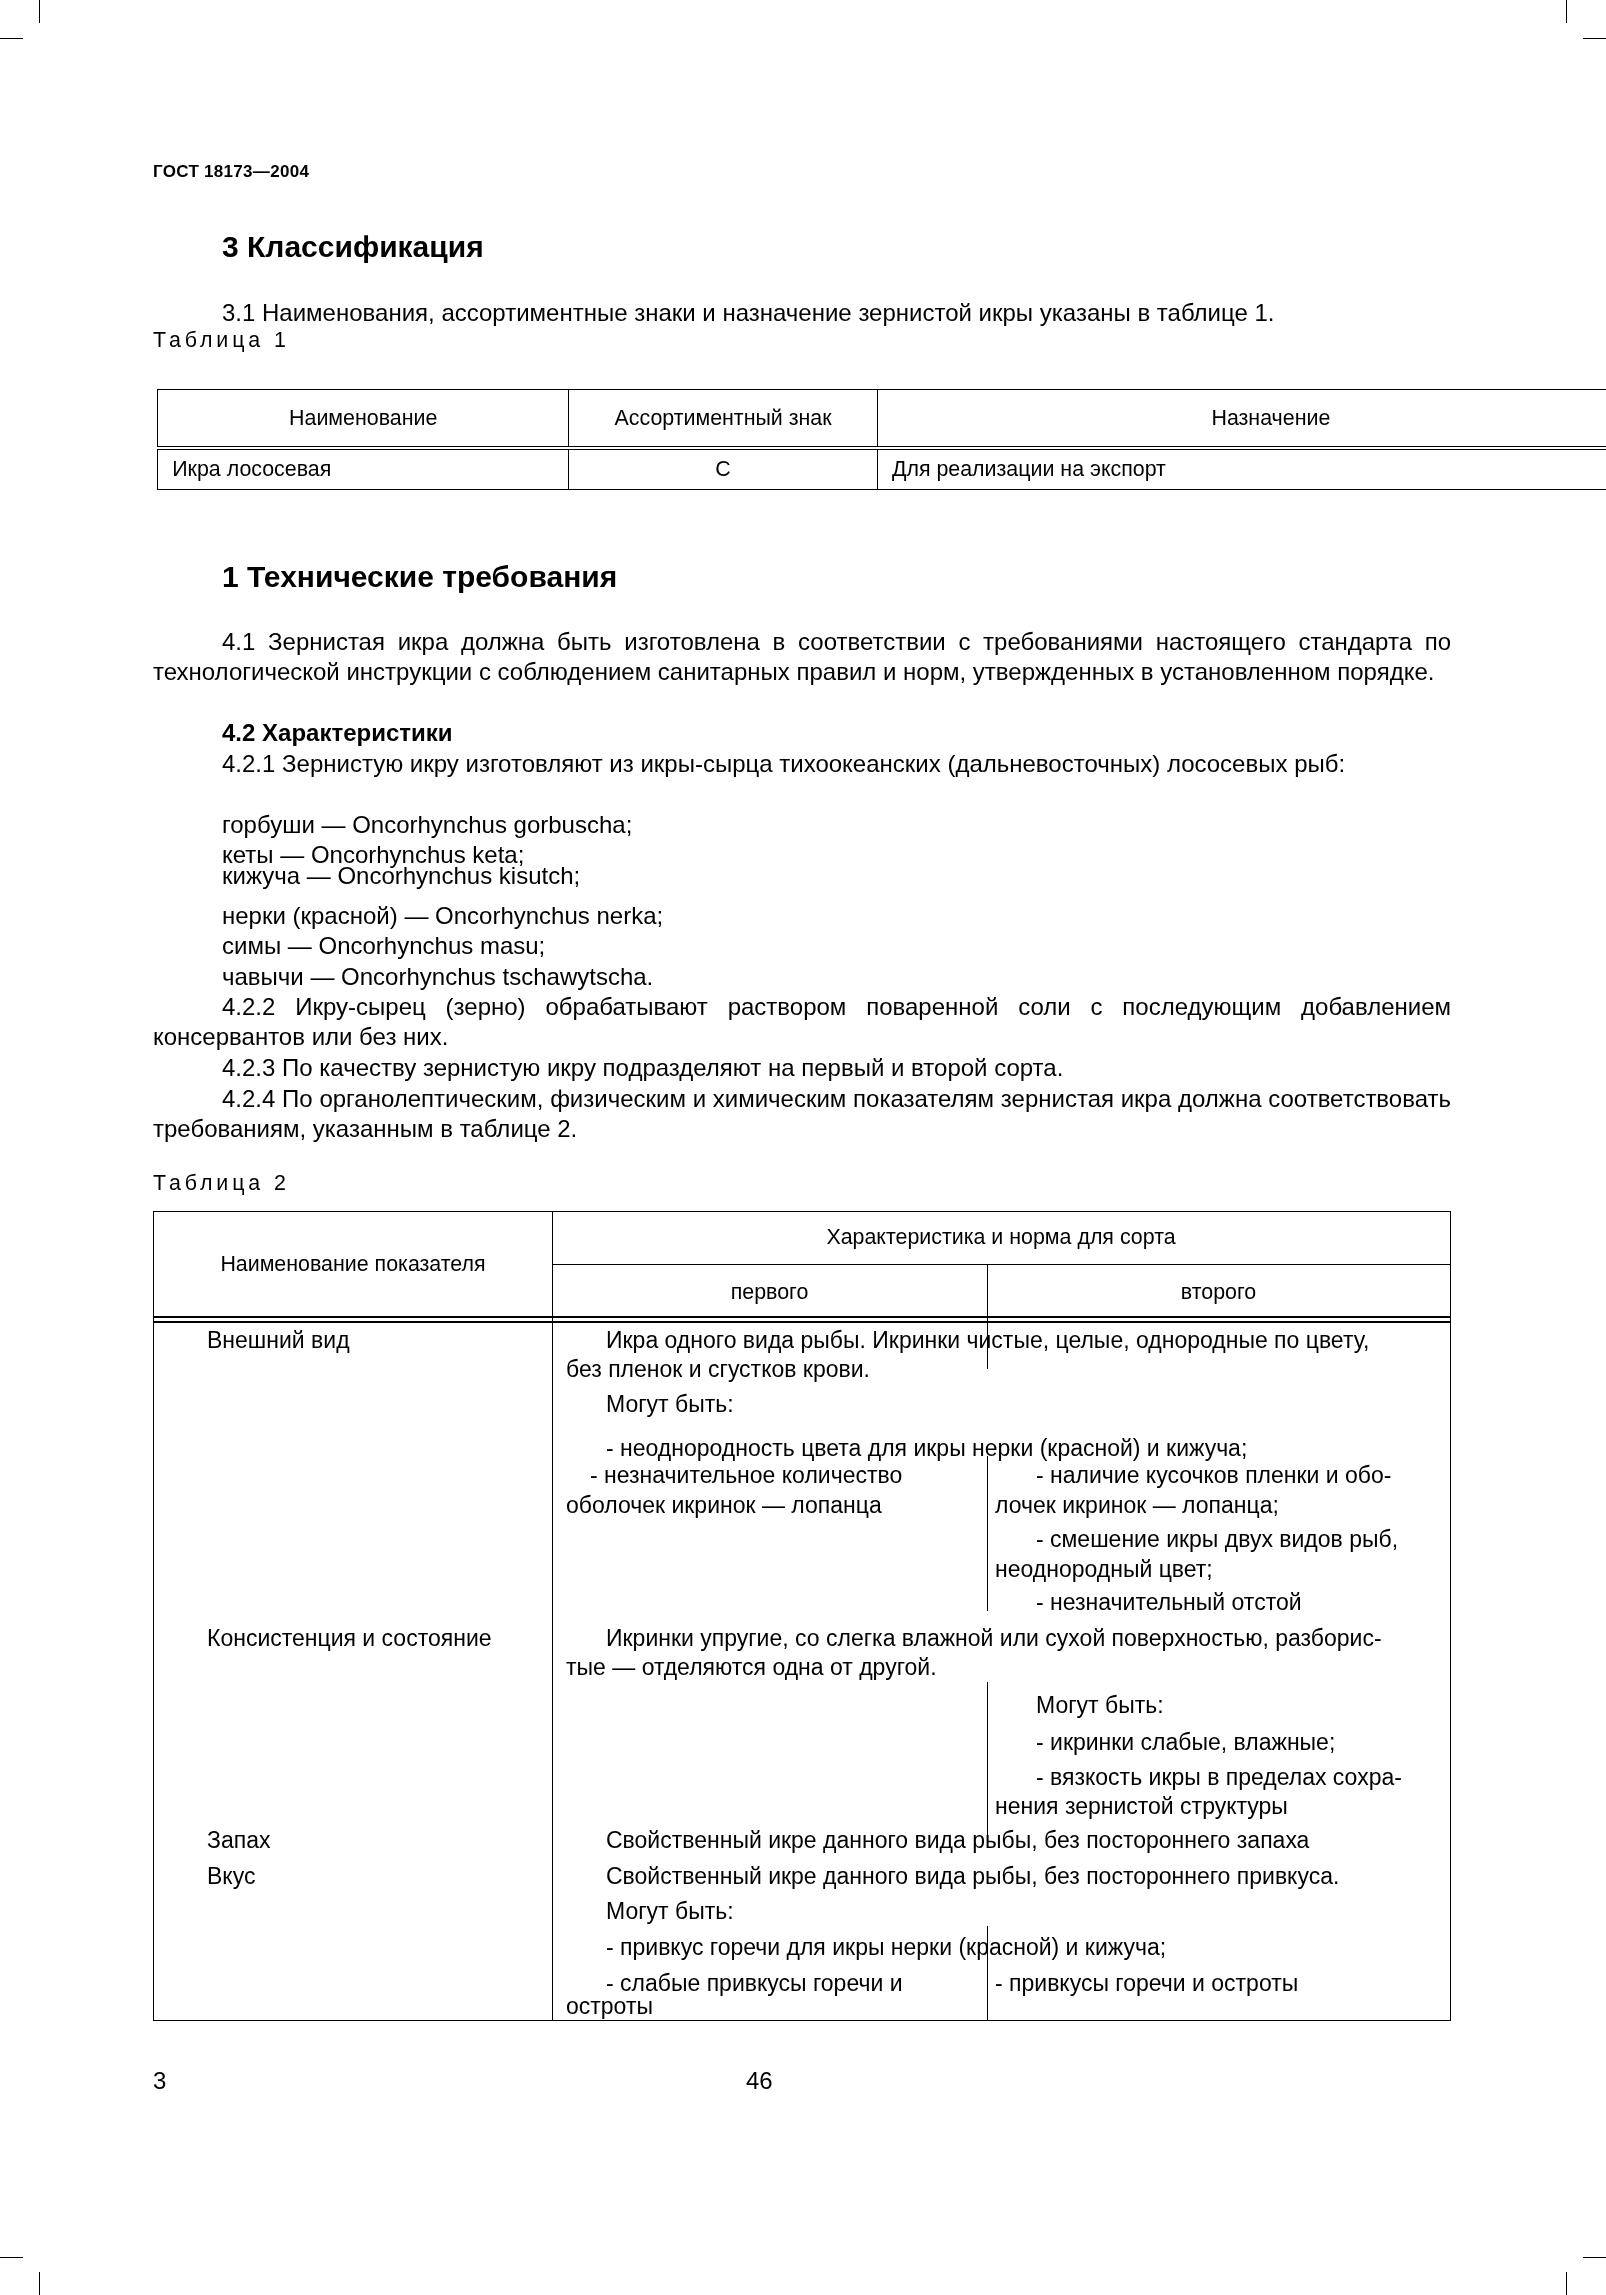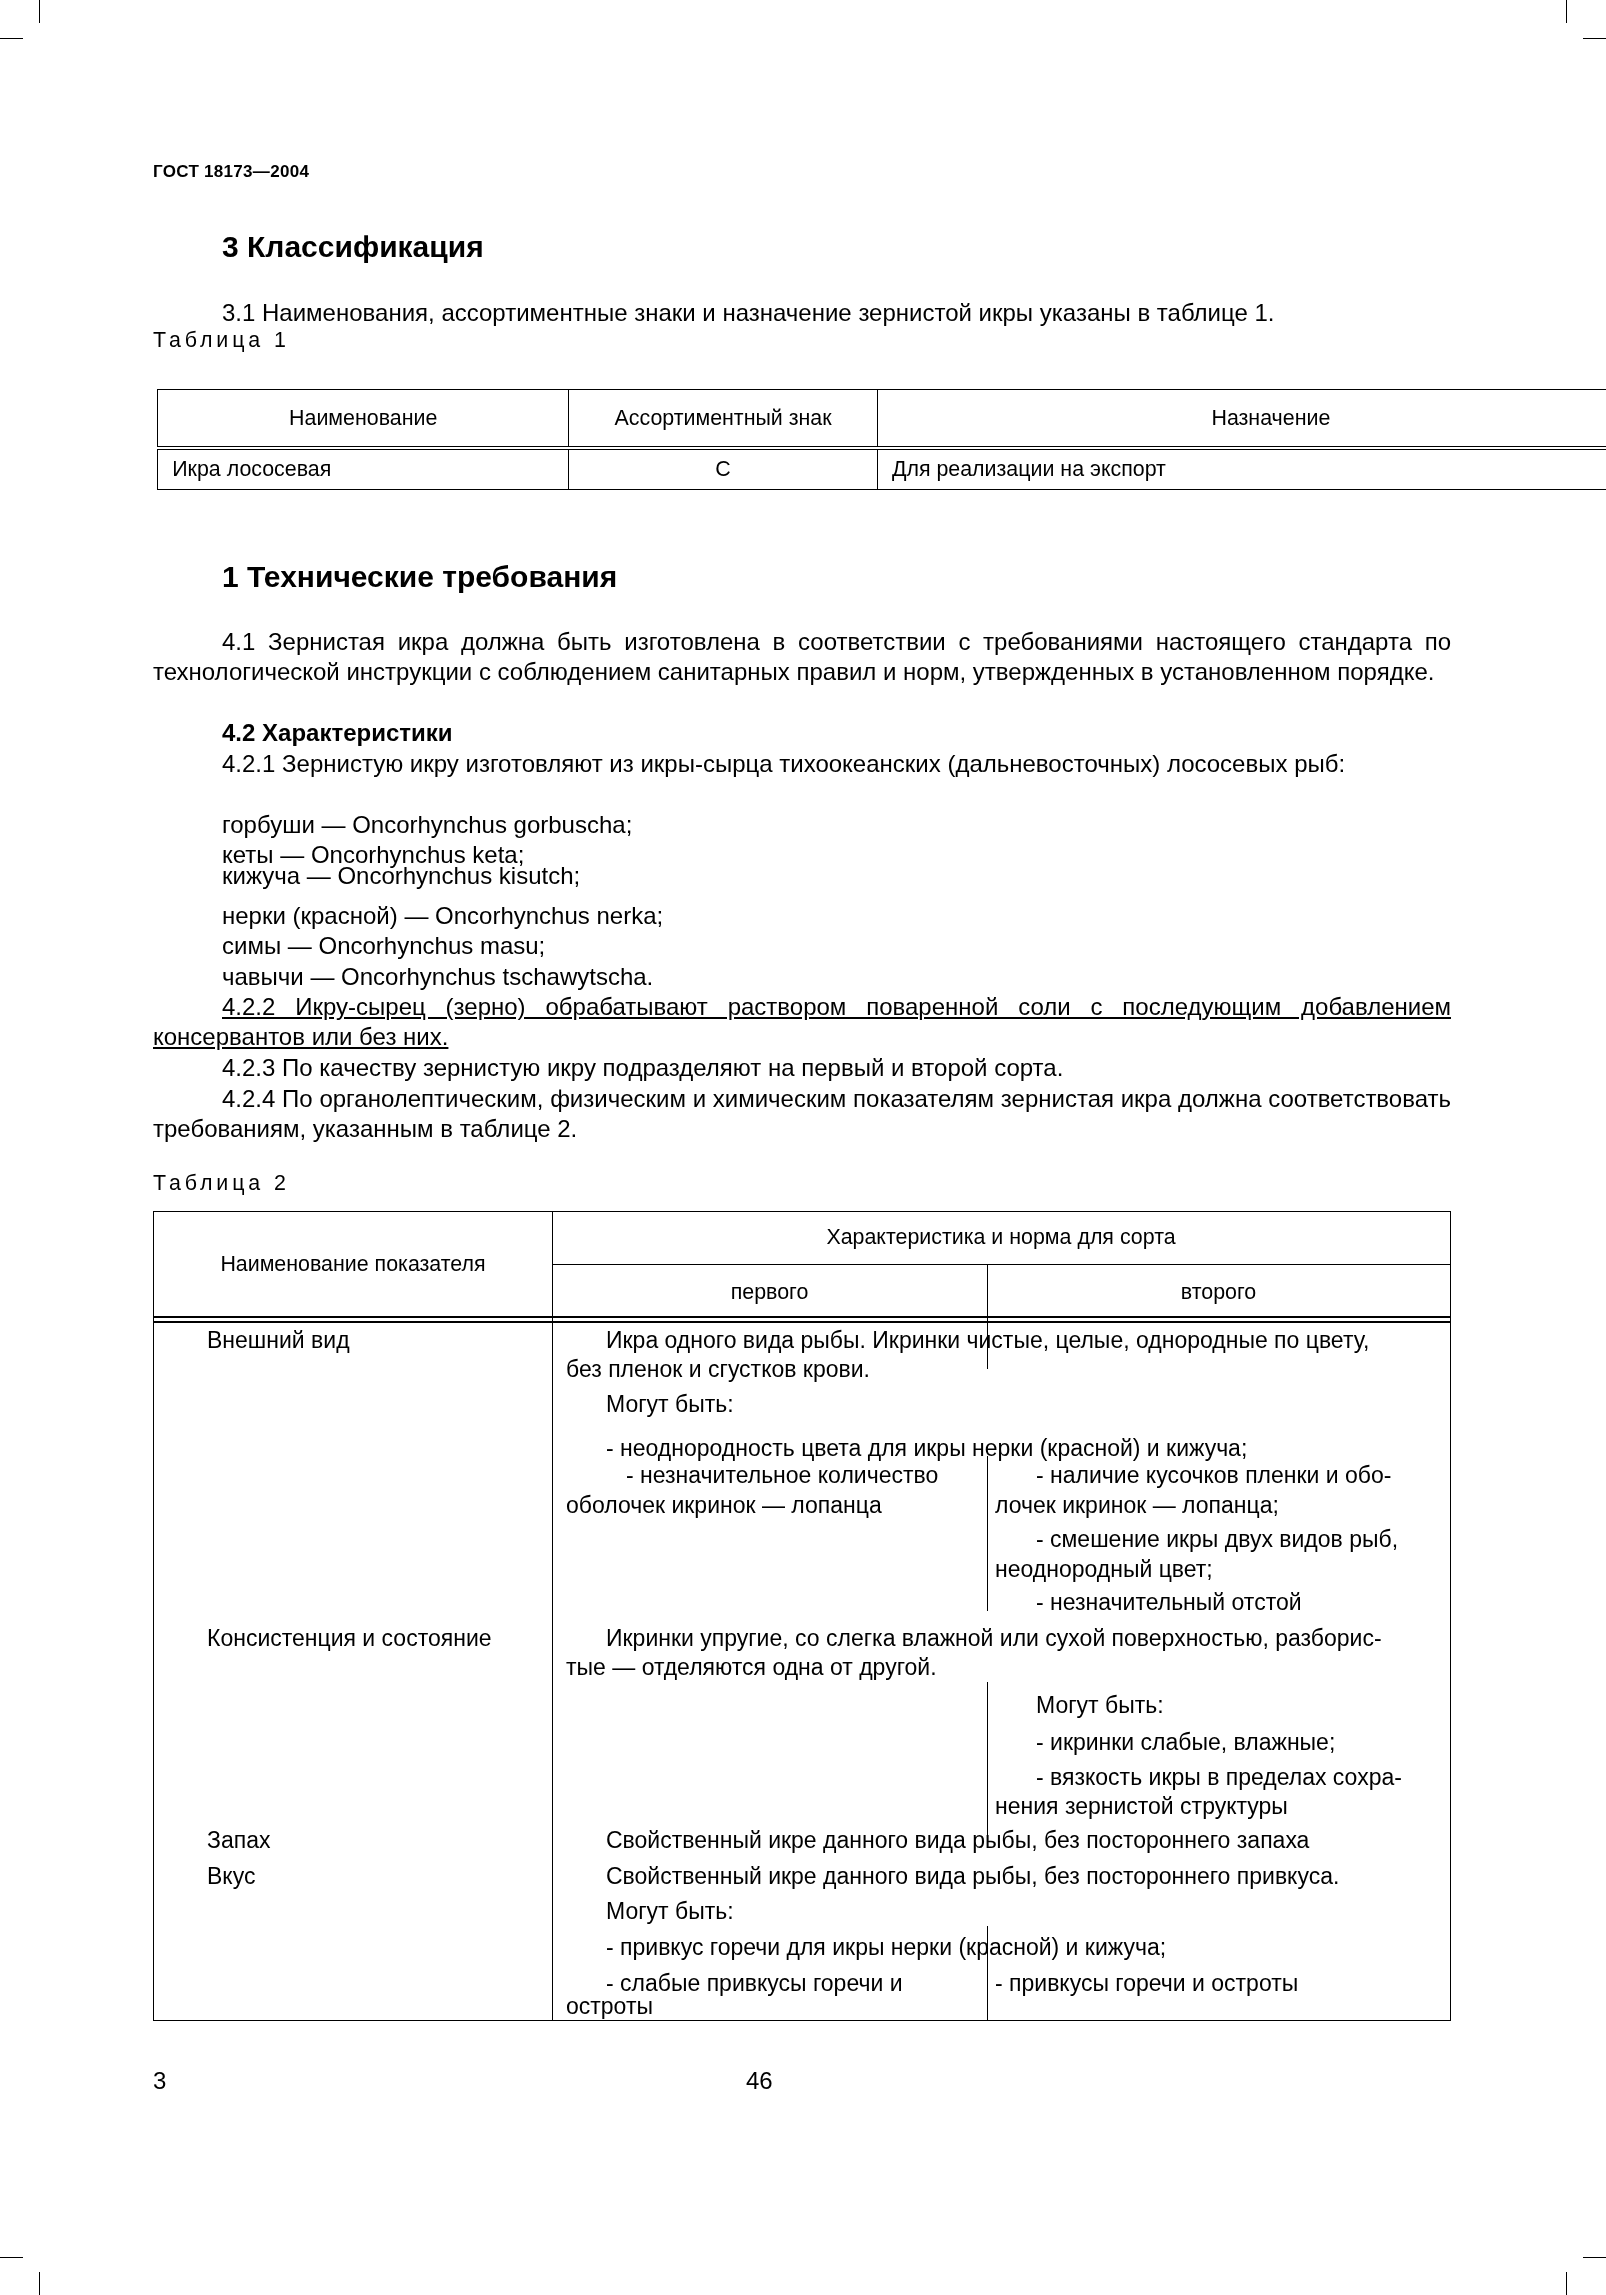--- a/index.html
+++ b/index.html
@@ -73,21 +73,21 @@
   <div class="line" style="left:69px;top:718px;font-weight:bold;">4.2  Характеристики</div>
   <div class="p ind" style="top:749px;">4.2.1  Зернистую икру изготовляют из икры-сырца тихоокеанских (дальневосточных) лососевых рыб:</div>
 
   <div class="line" style="left:69px;top:810px;">горбуши — Oncorhynchus gorbuscha;</div>
   <div class="line" style="left:69px;top:840px;">кеты — Oncorhynchus keta;</div>
   <div class="line" style="left:69px;top:839px;margin-top:22px;">кижуча — Oncorhynchus kisutch;</div>
   <div class="line" style="left:69px;top:901px;">нерки (красной) — Oncorhynchus nerka;</div>
   <div class="line" style="left:69px;top:931px;">симы — Oncorhynchus masu;</div>
   <div class="line" style="left:69px;top:962px;">чавычи — Oncorhynchus tschawytscha.</div>
 
-  <div class="p ind" style="top:992px;text-decoration:underline;">4.2.2  Икру-сырец (зерно) обрабатывают раствором поваренной соли с последующим добавлением консервантов или без них.</div>
+  <div class="p ind" style="top:992px;">4.2.2  Икру-сырец (зерно) обрабатывают раствором поваренной соли с последующим добавлением консервантов или без них.</div>
   <div class="line" style="left:69px;top:1053px;">4.2.3  По качеству зернистую икру подразделяют на первый и второй сорта.</div>
   <div class="p ind" style="top:1084px;">4.2.4  По органолептическим, физическим и химическим показателям зернистая икра должна соответствовать требованиям, указанным в таблице 2.</div>
 
   <div class="cap" style="top:1171px;">Таблица 2</div>
 
   <div class="t2">
 
     <div class="vline" style="left:398px;top:0;height:808px;"></div>
     <div class="vline" style="left:833px;top:53px;height:104px;"></div>
     <div class="vline" style="left:833px;top:244px;height:155px;"></div>
@@ -101,21 +101,21 @@
     <div class="cell" style="left:0;width:398px;top:40px;text-align:center;">Наименование показателя</div>
     <div class="cell" style="left:398px;width:898px;top:13px;text-align:center;">Характеристика и норма для сорта</div>
     <div class="cell" style="left:398px;width:435px;top:68px;text-align:center;">первого</div>
     <div class="cell" style="left:833px;width:463px;top:68px;text-align:center;">второго</div>
 
     <div class="txt" style="left:53px;top:114px;">Внешний вид</div>
     <div class="txt" style="left:452px;top:114px;">Икра одного вида рыбы. Икринки чистые, целые, однородные по цвету,</div>
     <div class="txt" style="left:412px;top:143px;">без пленок и сгустков крови.</div>
     <div class="txt" style="left:452px;top:178px;">Могут быть:</div>
     <div class="txt" style="left:452px;top:222px;text-align:right;">-  неоднородность цвета для икры нерки (красной) и кижуча;</div>
-    <div class="txt" style="left:472px;top:249px;">-  незначительное количество</div>
+    <div class="txt" style="left:436px;top:249px;">-  незначительное количество</div>
     <div class="txt" style="left:412px;top:279px;">оболочек икринок — лопанца</div>
     <div class="txt" style="left:882px;top:249px;">-  наличие кусочков пленки и обо-</div>
     <div class="txt" style="left:841px;top:279px;">лочек икринок — лопанца;</div>
     <div class="txt" style="left:882px;top:313px;">-  смешение икры двух видов рыб,</div>
     <div class="txt" style="left:841px;top:343px;">неоднородный цвет;</div>
     <div class="txt" style="left:882px;top:376px;">-  незначительный отстой</div>
 
     <div class="txt" style="left:53px;top:412px;">Консистенция и состояние</div>
     <div class="txt" style="left:452px;top:412px;">Икринки упругие, со слегка влажной или сухой поверхностью, разборис-</div>
     <div class="txt" style="left:412px;top:441px;">тые — отделяются одна от другой.</div>

